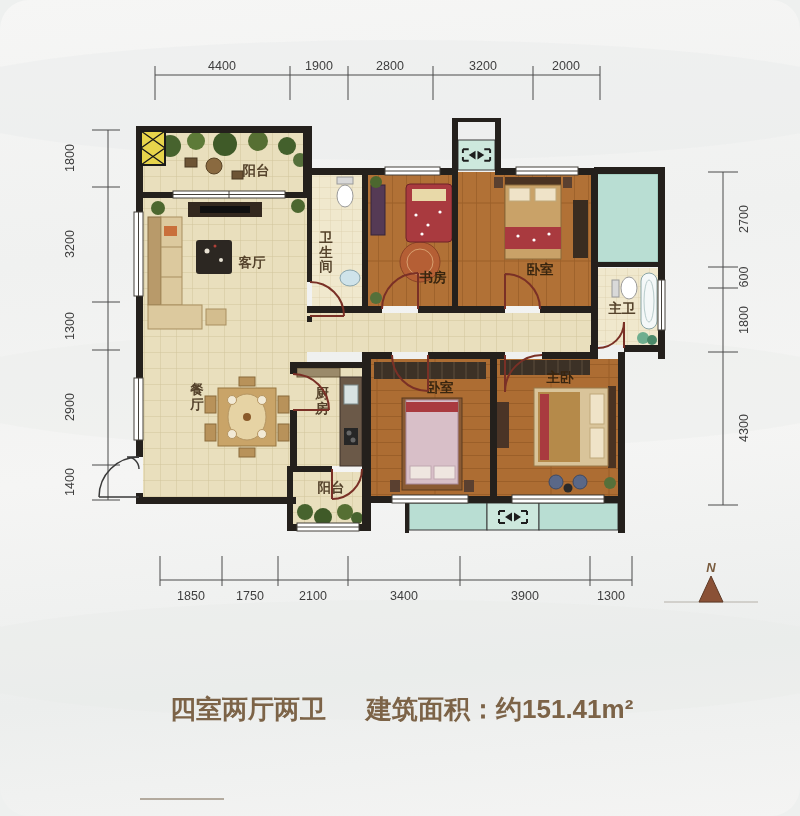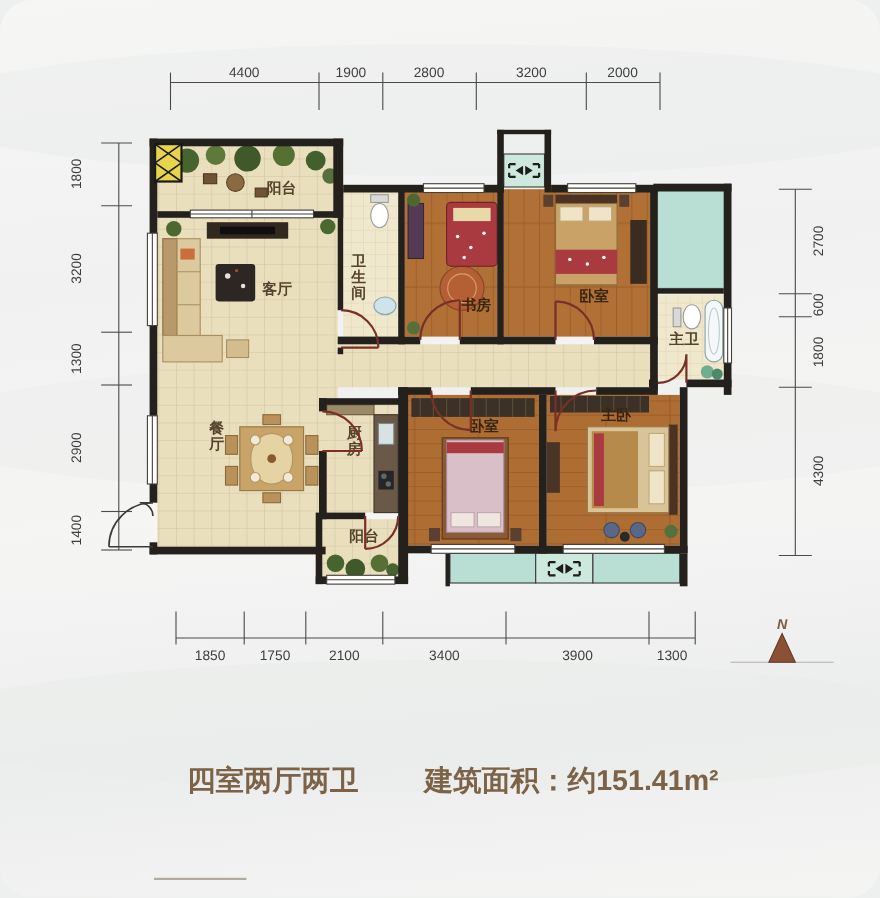--- a/index.html
+++ b/index.html
@@ -12,21 +12,21 @@
   .w3{top:600px;background:#e8eae9;}
   svg{position:absolute;left:0;top:0;}
   svg text{font-family:"Liberation Sans",sans-serif;}
   .dimtxt{font-size:12.5px;fill:#3e3e3e;}
   .roomlbl{font-size:13.5px;font-weight:bold;fill:#55432c;}
   .roomlbl.onwood{fill:#38250f;}
   .title-block{position:absolute;left:170px;top:680px;}
   .title-main{margin:0;font-family:"Liberation Serif",serif;font-weight:bold;
               font-size:54px;line-height:1.1;color:#5c332a;letter-spacing:2px;}
   .title-sub{margin-top:12px;font-size:26px;font-weight:bold;color:#7c6347;
-             display:flex;gap:60px;white-space:nowrap;}
+             display:flex;gap:40px;white-space:nowrap;}
   .underline{position:absolute;left:140px;top:798px;width:84px;height:2px;background:#b3aa9e;}
 </style>
 </head>
 <body>
 
 <div id="stage">
   <div class="wave w1"></div>
   <div class="wave w2"></div>
   <div class="wave w3"></div>
 

